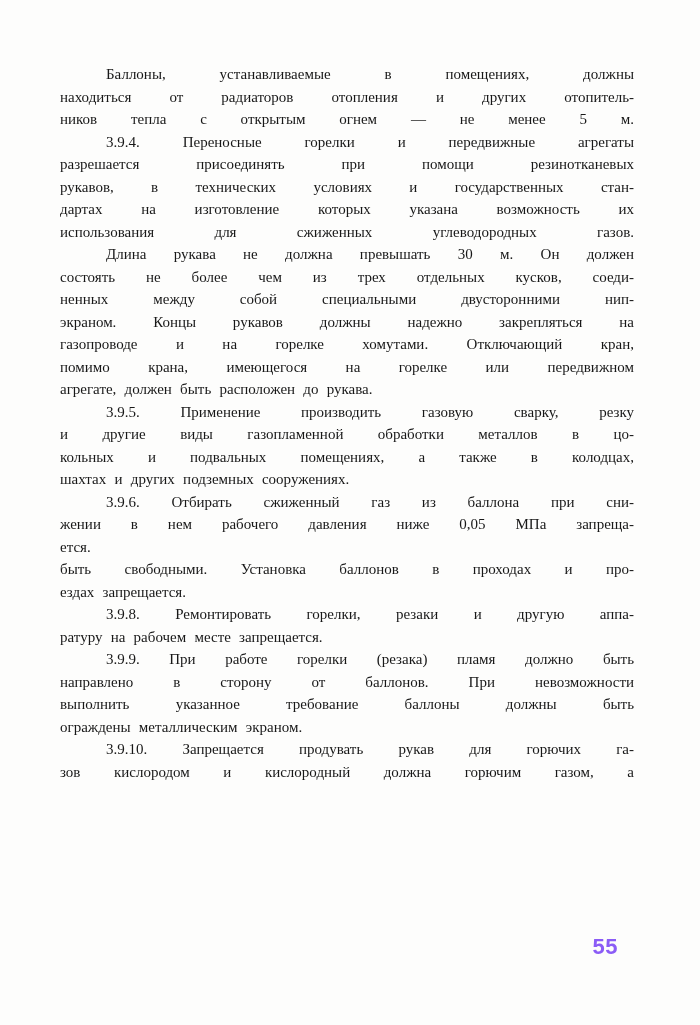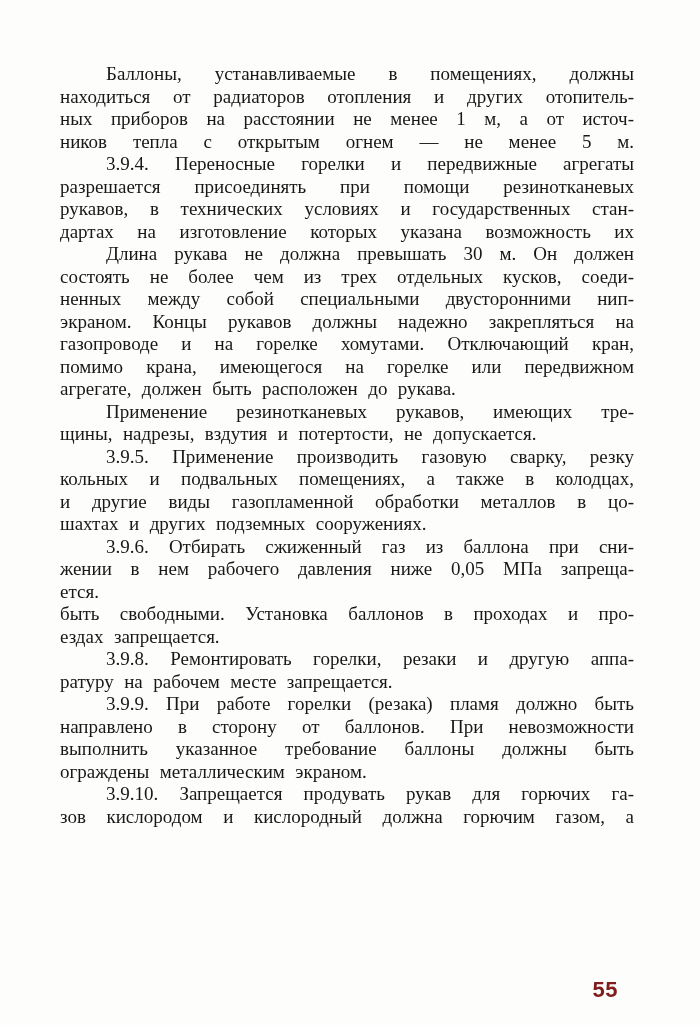--- a/index.html
+++ b/index.html
@@ -24,81 +24,77 @@
     position: absolute;
     left: 60px;
     top: 63px;
     width: 574px;
   }
   .paragraph {
     margin: 0;
     padding: 0;
   }
   .line {
-    font-size: 19px;
+    font-size: 15px;
     line-height: 22.5px;
     text-align: justify;
     text-align-last: justify;
     word-spacing: 0.06em;
     white-space: normal;
   }
   .line-indent {
     text-indent: 46px;
   }
   .line-left {
     text-align: center;
     text-align-last: left;
     word-spacing: 0.30em;
   }
   .page-number {
     position: absolute;
-    top: 979px;
+    top: 936px;
     right: 82px;
     font-family: "Liberation Sans", "DejaVu Sans", sans-serif;
     font-weight: 700;
     font-size: 22px;
     line-height: 22px;
-    color: #7f1d1d;
+    color: #8b5cf6;
     letter-spacing: 0.5px;
   }
 </style>
 </head>
 <body>
 
 <div class="page">
   <div class="text-block">
       <div class="paragraph">
         <div class="line line-indent">Баллоны, устанавливаемые в помещениях, должны</div>
         <div class="line">находиться от радиаторов отопления и других отопитель-</div>
-        <div class="line">ных приборов на расстоянии не менее 1 м, а от источ-</div>
         <div class="line">ников тепла с открытым огнем — не менее 5 м.</div>
       </div>
       <div class="paragraph">
         <div class="line line-indent">3.9.4. Переносные горелки и передвижные агрегаты</div>
         <div class="line">разрешается присоединять при помощи резинотканевых</div>
         <div class="line">рукавов, в технических условиях и государственных стан-</div>
         <div class="line">дартах на изготовление которых указана возможность их</div>
+        <div class="line">использования для сжиженных углеводородных газов.</div>
       </div>
       <div class="paragraph">
         <div class="line line-indent">Длина рукава не должна превышать 30 м. Он должен</div>
         <div class="line">состоять не более чем из трех отдельных кусков, соеди-</div>
         <div class="line">ненных между собой специальными двусторонними нип-</div>
         <div class="line">экраном. Концы рукавов должны надежно закрепляться на</div>
         <div class="line">газопроводе и на горелке хомутами. Отключающий кран,</div>
         <div class="line">помимо крана, имеющегося на горелке или передвижном</div>
         <div class="line line-left">агрегате, должен быть расположен до рукава.</div>
       </div>
       <div class="paragraph">
-        <div class="line line-indent">Применение резинотканевых рукавов, имеющих тре-</div>
-        <div class="line line-left">щины, надрезы, вздутия и потертости, не допускается.</div>
-      </div>
-      <div class="paragraph">
         <div class="line line-indent">3.9.5. Применение производить газовую сварку, резку</div>
+        <div class="line">и другие виды газопламенной обработки металлов в цо-</div>
         <div class="line">кольных и подвальных помещениях, а также в колодцах,</div>
-        <div class="line">и другие виды газопламенной обработки металлов в цо-</div>
         <div class="line line-left">шахтах и других подземных сооружениях.</div>
       </div>
       <div class="paragraph">
         <div class="line line-indent">3.9.6. Отбирать сжиженный газ из баллона при сни-</div>
         <div class="line">жении в нем рабочего давления ниже 0,05 МПа запреща-</div>
         <div class="line line-left">ется.</div>
       </div>
       <div class="paragraph">
         <div class="line">быть свободными. Установка баллонов в проходах и про-</div>
         <div class="line line-left">ездах запрещается.</div>

